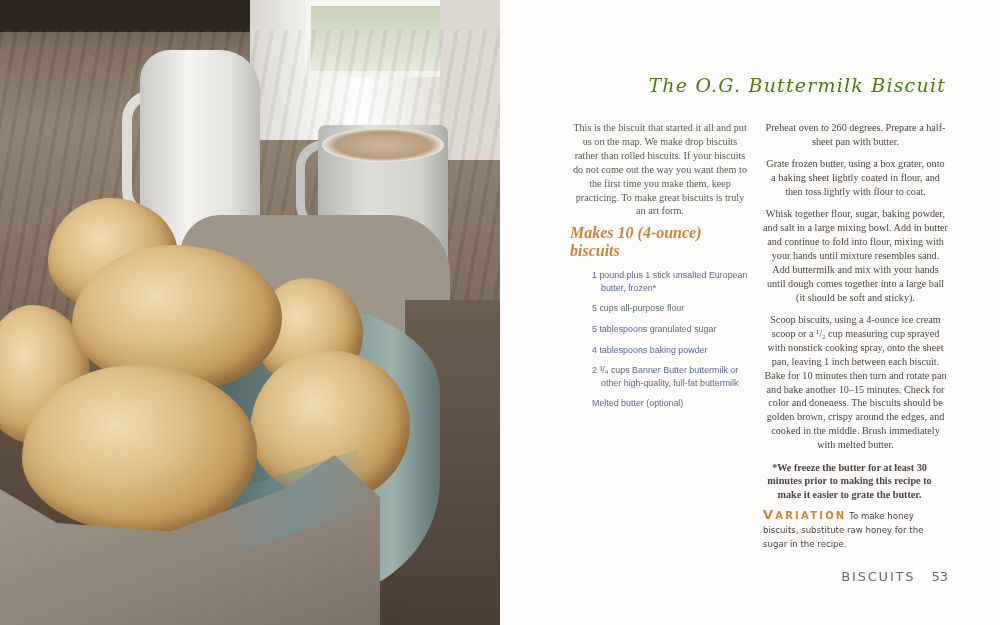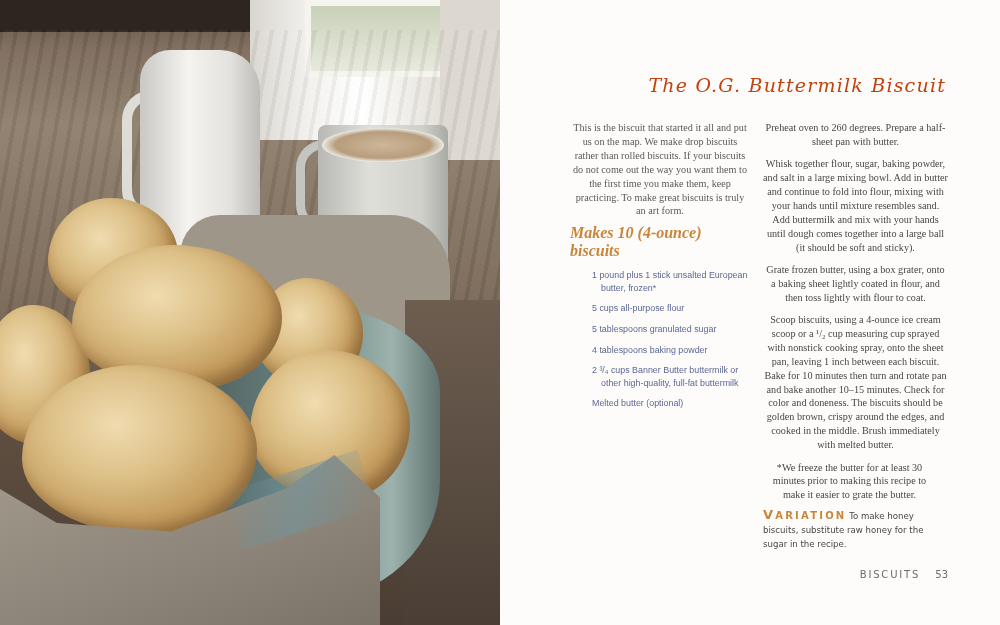--- a/index.html
+++ b/index.html
@@ -31,34 +31,34 @@
   .b3 { left:255px; top:278px; width:108px; height:110px; }
   .b4 { left:-20px; top:305px; width:110px; height:140px; }
   .b5 { left:22px; top:365px; width:235px; height:170px; }
   .b6 { left:250px; top:350px; width:160px; height:150px; }
   .cloth-front { left:0; top:455px; width:380px; height:170px; background:linear-gradient(160deg,#a39a8e 0%,#8c8478 60%,#7b7368 100%); clip-path: polygon(0 20%, 15% 40%, 45% 45%, 75% 20%, 88% 0, 100% 25%, 100% 100%, 0 100%); }
   .cloth-stripe { left:230px; top:470px; width:140px; height:60px; background:linear-gradient(120deg,rgba(110,150,160,0) 0%,rgba(110,150,160,0.55) 50%,rgba(110,150,160,0) 100%); transform:rotate(-18deg); }
   .table-right { left:405px; top:300px; width:95px; height:325px; background:linear-gradient(180deg,#6d5e50,#4a3e35); }
 
   
   .page { position:relative; width:500px; height:625px; background:#fdfcfa; }
-  .title { position:absolute; right:54px; top:74px; font-family:"DejaVu Serif", serif; font-style:italic; font-size:19px; letter-spacing:1.2px; color:#c2410c; }
+  .title { position:absolute; right:54px; top:74px; font-family:"DejaVu Serif", serif; font-style:italic; font-size:19px; letter-spacing:1.2px; color:#4d7c0f; }
   .col-left { position:absolute; left:70px; top:121px; width:180px; }
   .col-right { position:absolute; left:263px; top:121px; width:185px; }
   .serif { font-family:"Liberation Serif", serif; font-size:10.2px; line-height:13.9px; color:#4a4542;text-align:center; }
   .intro { margin:0 0 6px 0; color:#5c5854; }
   .makes { font-family:"Liberation Serif", serif; font-style:italic; font-weight:bold; font-size:16px; color:#c9853a; margin:0 0 9px 0; }
   .ingredients { list-style:none; margin:0; padding:0 0 0 22px; }
   .ingredients li { font-family:Liberation Sans, sans-serif; font-size:8.9px; line-height:12.2px; color:#5b6894; margin-bottom:8.5px; padding-left:9px; text-indent:-9px; }
   .step { margin:0 0 8.4px 0; }
-  .note { margin:8px 12px 6px 0; }
+  .note { margin:8px 12px 6px 0;font-weight:bold; }
   .variation { font-family:"DejaVu Sans", sans-serif; font-size:8.6px; line-height:14px; color:#4a4542; margin:0; }
   .variation .label { font-family:"DejaVu Sans", sans-serif; font-weight:bold; color:#c9853a; letter-spacing:2.2px; font-size:10px; }
   .variation .label .big { font-size:13px; }
-  .folio { position:absolute; right:52px; top:569px; font-family:"DejaVu Sans", sans-serif; font-size:10px; color:#6f6c69; }
+  .folio { position:absolute; right:52px; top:569px; font-family:"DejaVu Sans", sans-serif; font-size:13px; color:#6f6c69; }
   .folio .section { letter-spacing:1.8px; margin-right:12px; }
 </style>
 </head>
 <body>
 
 <div class="spread">
 
   <div class="photo" aria-label="Buttermilk biscuits in a blue-green tin lined with a linen cloth, with a white pitcher and a mug of coffee on a rustic wooden table">
     <div class="shape dark-top"></div>
     <div class="shape window"></div>
@@ -94,22 +94,22 @@
         <li>5 cups all-purpose flour</li>
         <li>5 tablespoons granulated sugar</li>
         <li>4 tablespoons baking powder</li>
         <li>2 ³/₄ cups Banner Butter buttermilk or other high-quality, full-fat buttermilk</li>
         <li>Melted butter (optional)</li>
       </ul>
     </div>
 
     <div class="col-right">
       <p class="serif step">Preheat oven to 260 degrees. Prepare a half-sheet pan with butter.</p>
+      <p class="serif step">Grate frozen butter, using a box grater, onto a baking sheet lightly coated in flour, and then toss lightly with flour to coat.</p>
       <p class="serif step">Whisk together flour, sugar, baking powder, and salt in a large mixing bowl. Add in butter and continue to fold into flour, mixing with your hands until mixture resembles sand. Add buttermilk and mix with your hands until dough comes together into a large ball (it should be soft and sticky).</p>
-      <p class="serif step">Grate frozen butter, using a box grater, onto a baking sheet lightly coated in flour, and then toss lightly with flour to coat.</p>
       <p class="serif step">Scoop biscuits, using a 4-ounce ice cream scoop or a ¹/₂ cup measuring cup sprayed with nonstick cooking spray, onto the sheet pan, leaving 1 inch between each biscuit. Bake for 10 minutes then turn and rotate pan and bake another 10–15 minutes. Check for color and doneness. The biscuits should be golden brown, crispy around the edges, and cooked in the middle. Brush immediately with melted butter.</p>
       <p class="serif note">*We freeze the butter for at least 30 minutes prior to making this recipe to make it easier to grate the butter.</p>
       <p class="variation">
         <span class="label"><span class="big">V</span><span>ARIATION</span></span>
         <span>To make honey biscuits, substitute raw honey for the sugar in the recipe.</span>
       </p>
     </div>
 
     <div class="folio">
       <span class="section">BISCUITS</span>

